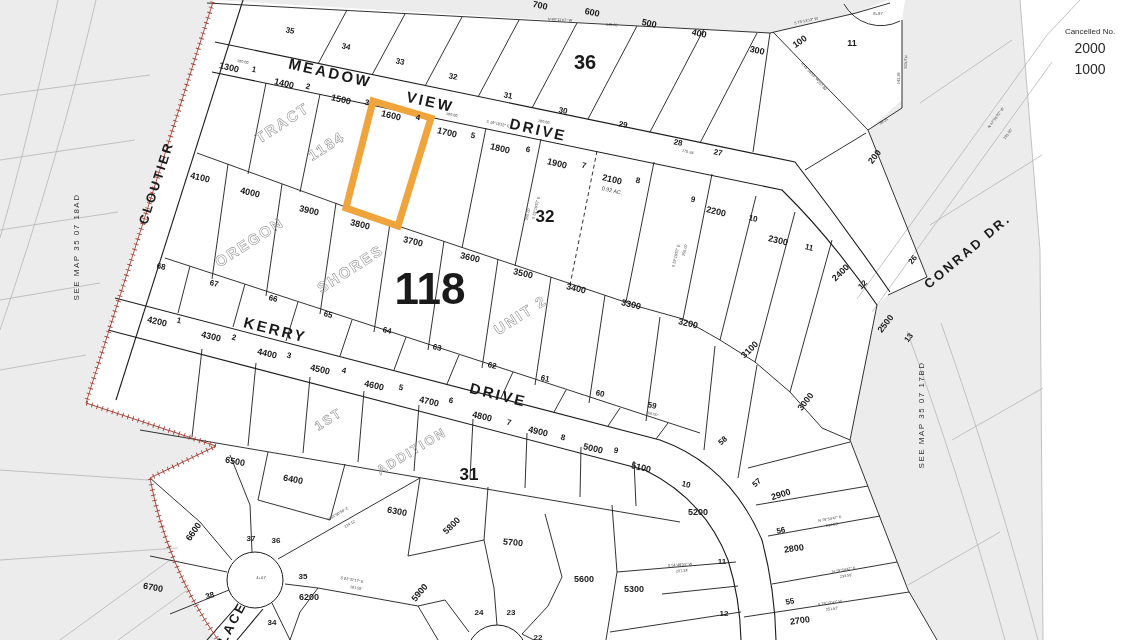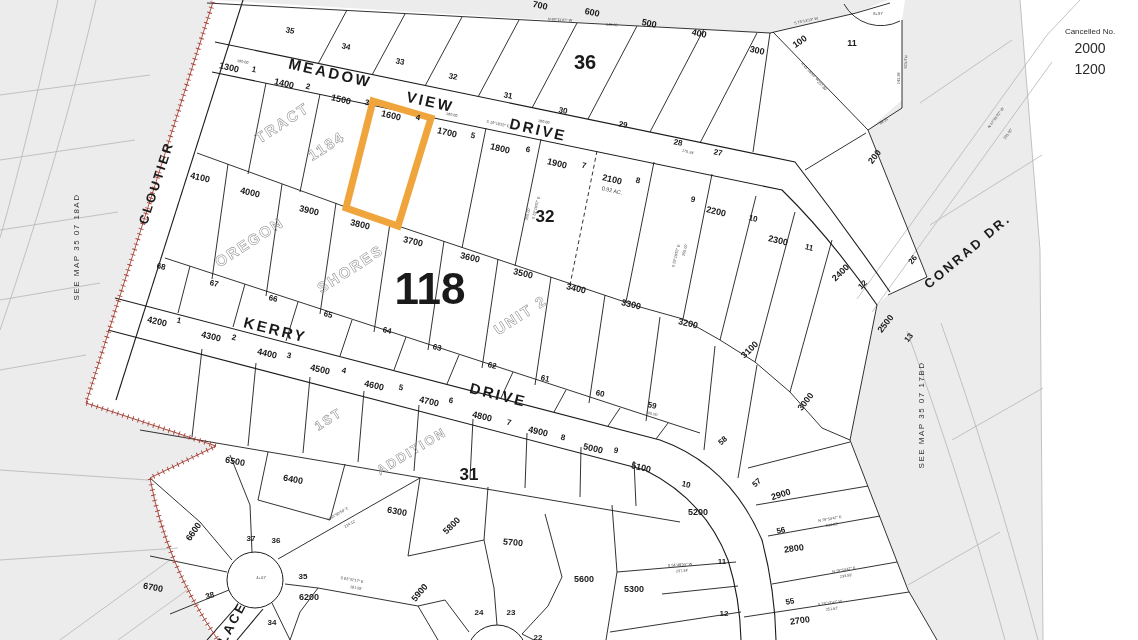--- a/index.html
+++ b/index.html
@@ -364,15 +364,15 @@
         <text x="844" y="570" font-size="3.8" text-anchor="middle" dominant-baseline="middle" transform="rotate(-10 844 570)" class="t-tiny">N 79°54'47" E</text>
         <text x="846" y="576" font-size="3.8" text-anchor="middle" dominant-baseline="middle" transform="rotate(-10 846 576)" class="t-tiny">233.59'</text>
         <text x="830" y="603" font-size="3.8" text-anchor="middle" dominant-baseline="middle" transform="rotate(-8 830 603)" class="t-tiny">S 78°13'47" W</text>
         <text x="832" y="609" font-size="3.8" text-anchor="middle" dominant-baseline="middle" transform="rotate(-8 832 609)" class="t-tiny">251.62'</text>
       </g>
   </svg>
 
   <div class="cancelled-block">
     <div>Cancelled No.</div>
     <div class="num">2000</div>
-    <div class="num">1200</div>
+    <div class="num">1000</div>
   </div>
 </div>
 
 </body></html>

